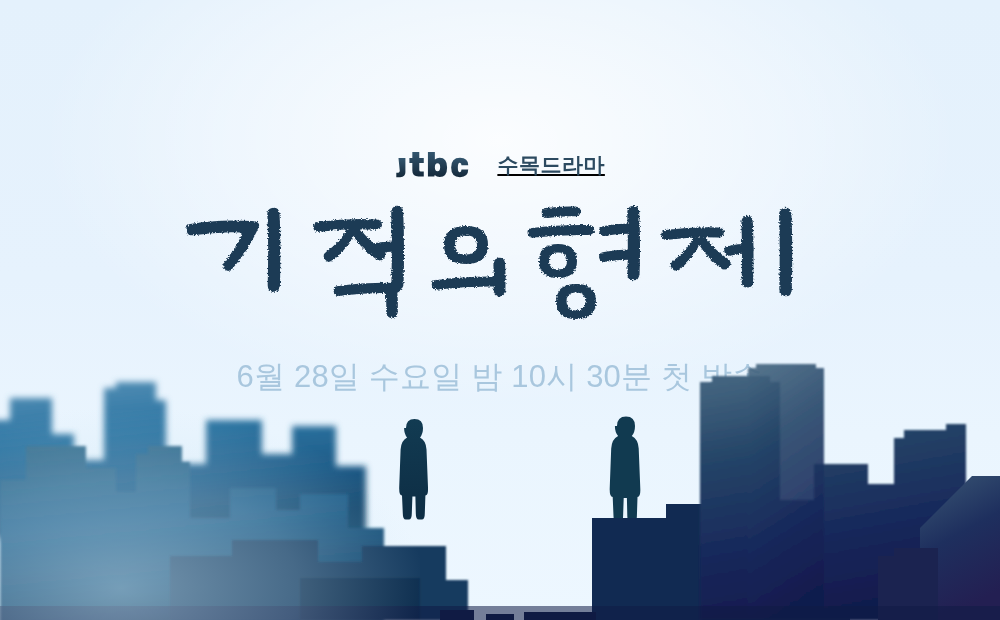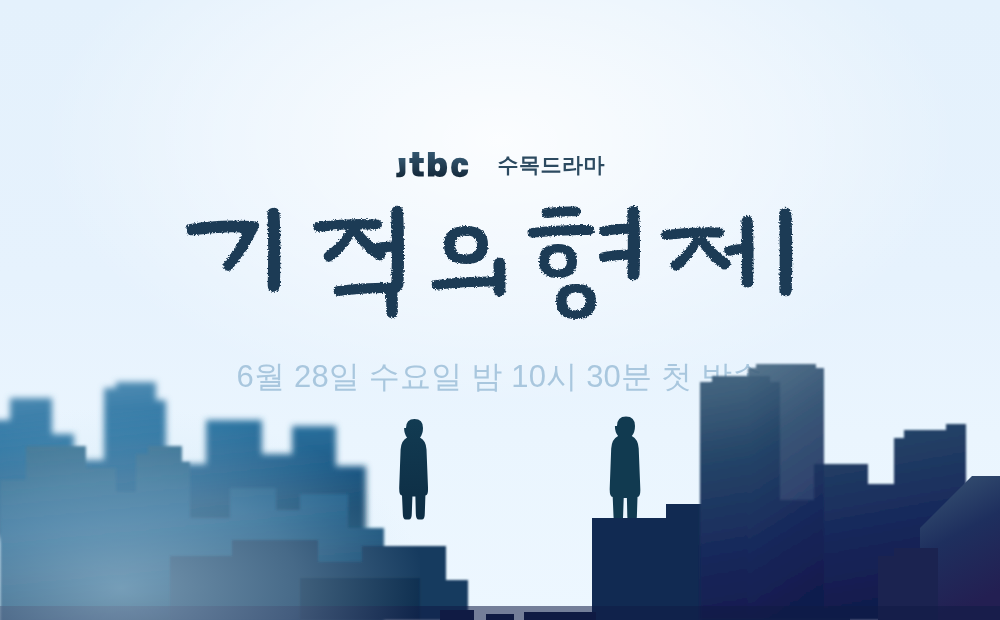--- a/index.html
+++ b/index.html
@@ -33,20 +33,21 @@
   
   .brand-row {
     position: absolute;
     left: 0;
     top: 152px;
     width: 1000px;
     display: flex;
     justify-content: center;
     align-items: center;
     gap: 0;
+    text-decoration: underline;
   }
   .jtbc-logo {
     display: block;
     height: 26px;
   }
   .network-slot {
     font-size: 21px;
     font-weight: 700;
     letter-spacing: 0.5px;
     color: #2c4a60;

